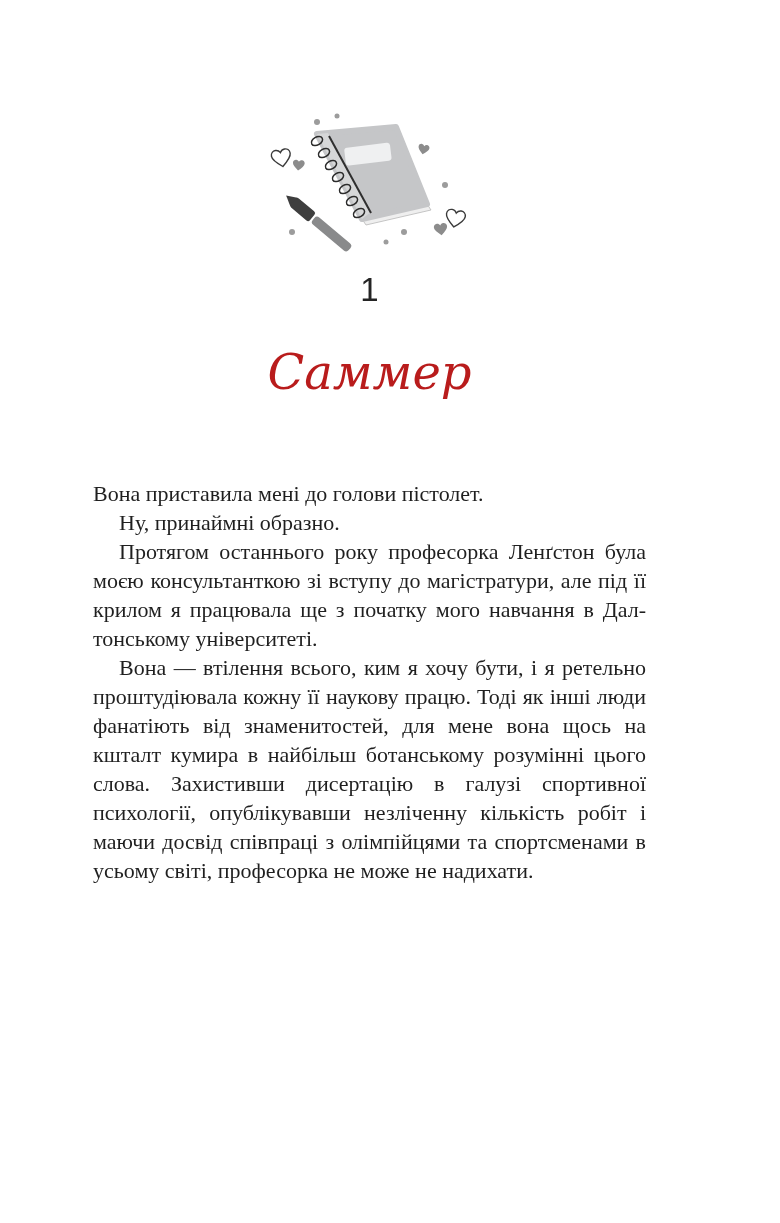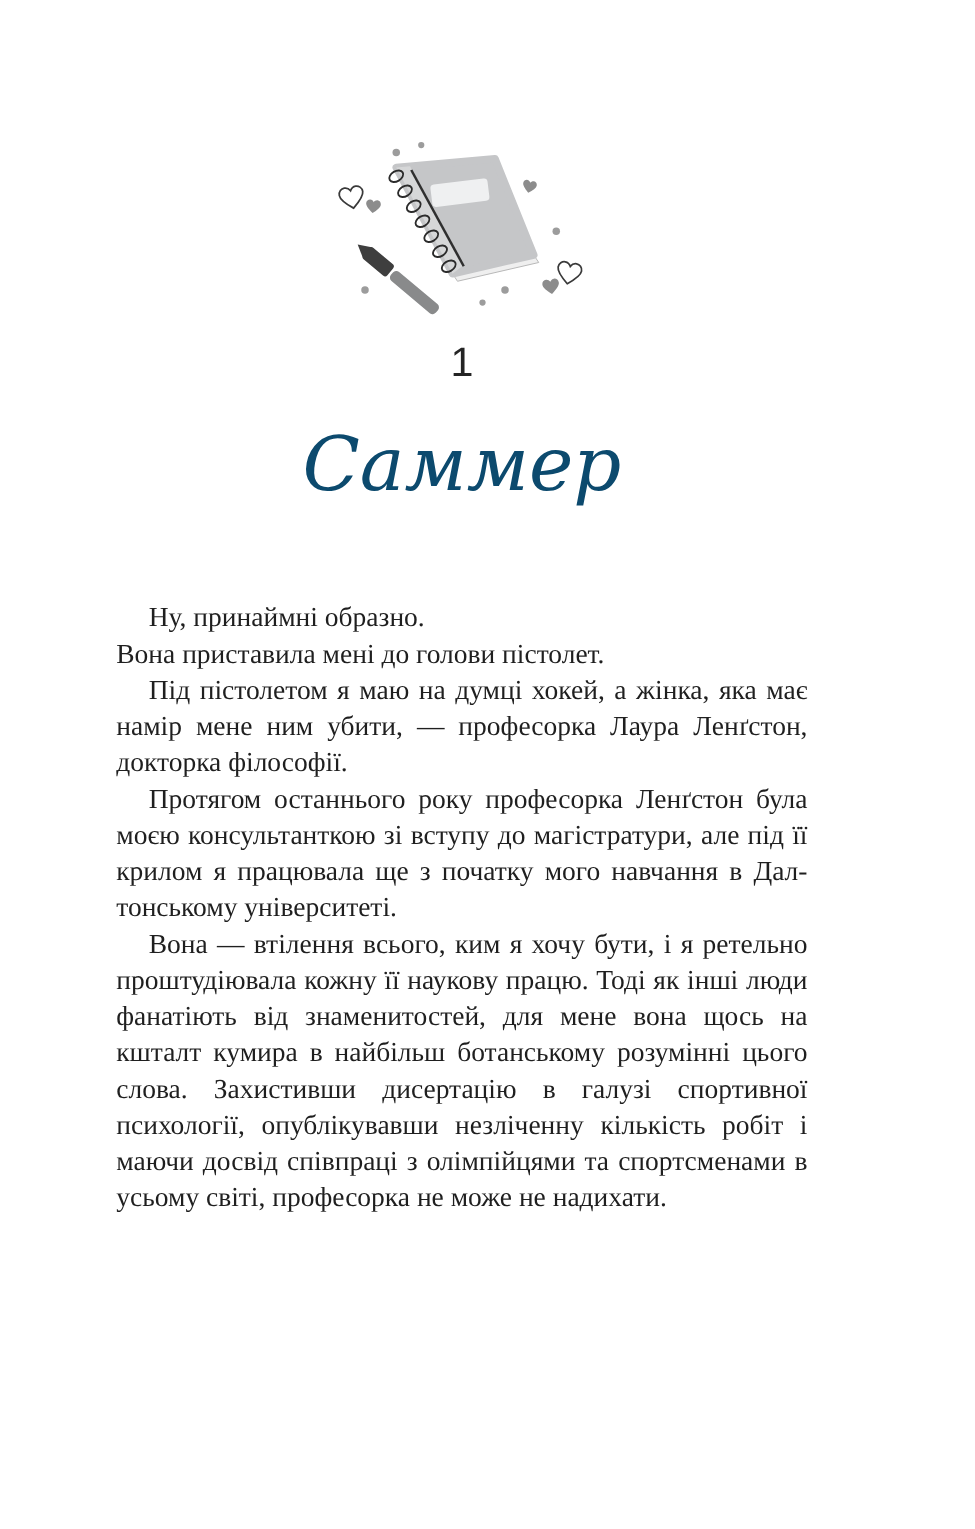--- a/index.html
+++ b/index.html
@@ -45,23 +45,23 @@
     color:#242424;
   }
   .chapter-title{
     position:absolute;
     left:93px; top:326px;
     width:553px;
     text-align:center;
     font-family:"DejaVu Serif", serif;
     font-style:italic;
     font-weight:400;
-    font-size:60px;
+    font-size:48px;
     line-height:92px;
-    color:#0c4a6e;
+    color:#b91c1c;
   }
   .body-text{
     position:absolute;
     left:93px; top:479px;
     width:553px;
     font-size:22px;
     line-height:29px;
     text-align:justify;
     hyphens:manual;
     color:var(--c-text);
@@ -134,20 +134,19 @@
       <use href="#heart" class="heart-f" transform="translate(166,112) rotate(-8) scale(0.7)"></use>
     </svg>
   </div>
 
   <div class="chapter-number">1</div>
 
   <div class="chapter-title">Саммер</div>
 
   <div class="body-text">
 
-  <p class="para indent">Ну, принаймні образно.</p>
-      <p class="para">Вона приставила мені до голови пістолет.</p>
-      <p class="para indent">Під пістолетом я маю на думці хокей, а жінка, яка має намір мене ним убити, — професорка Лаура Ленґстон, докторка філософії.</p>
+  <p class="para">Вона приставила мені до голови пістолет.</p>
+      <p class="para indent">Ну, принаймні образно.</p>
       <p class="para indent">Протягом останнього року професорка Ленґстон була моєю консультанткою зі вступу до магістратури, але під її крилом я працювала ще з початку мого навчання в Дал­тонському університеті.</p>
       <p class="para indent">Вона — втілення всього, ким я хочу бути, і я ретельно проштудіювала кожну її наукову працю. Тоді як інші люди фанатіють від знаменитостей, для мене вона щось на кшталт кумира в найбільш ботанському розумінні цього слова. Захистивши дисертацію в галузі спортивної психології, опублікувавши незліченну кількість робіт і маючи досвід співпраці з олімпійцями та спортсменами в усьому світі, професорка не може не надихати.</p>
     </div>
 
 </div>
 
 </body></html>

